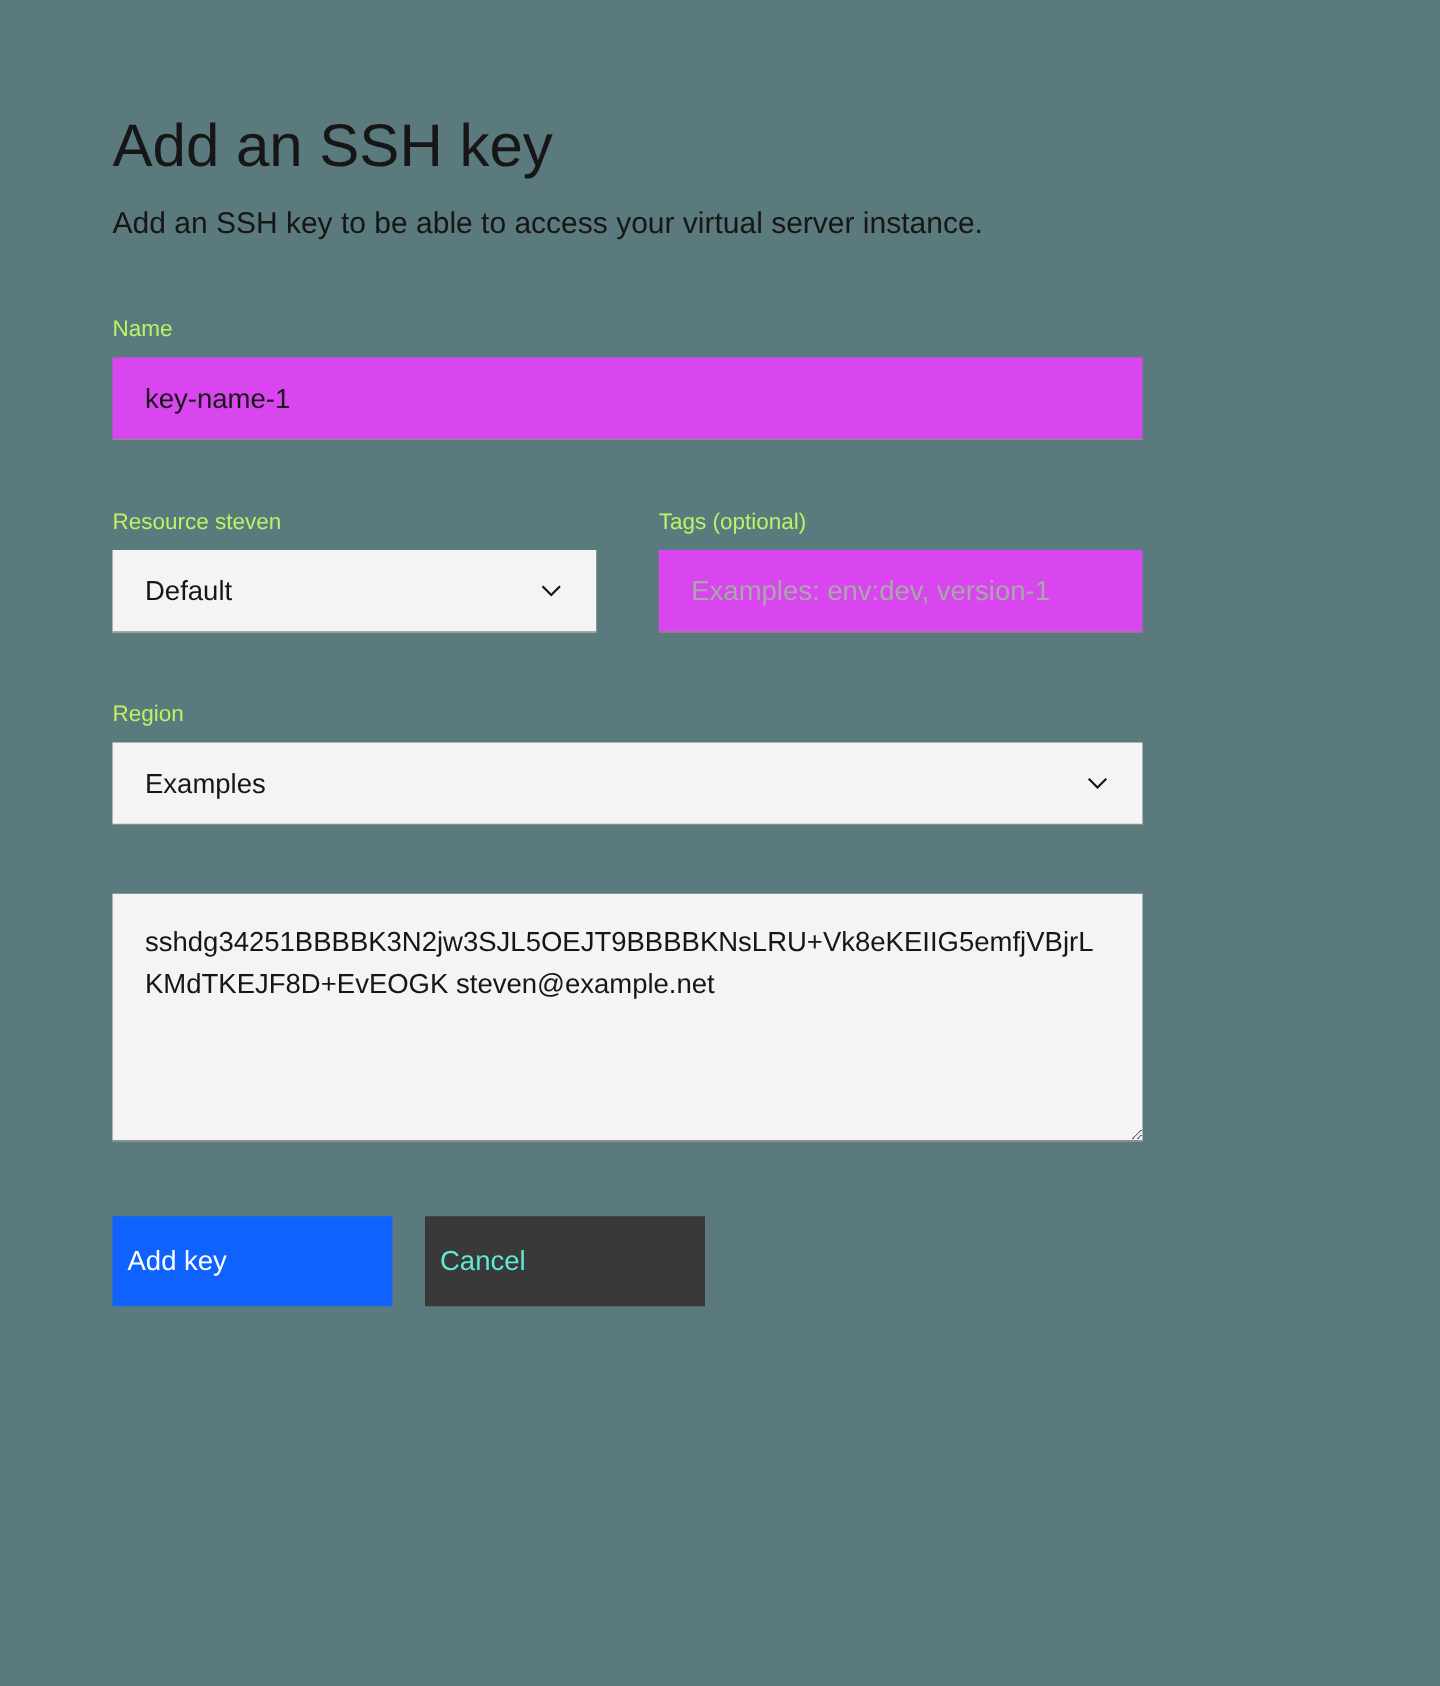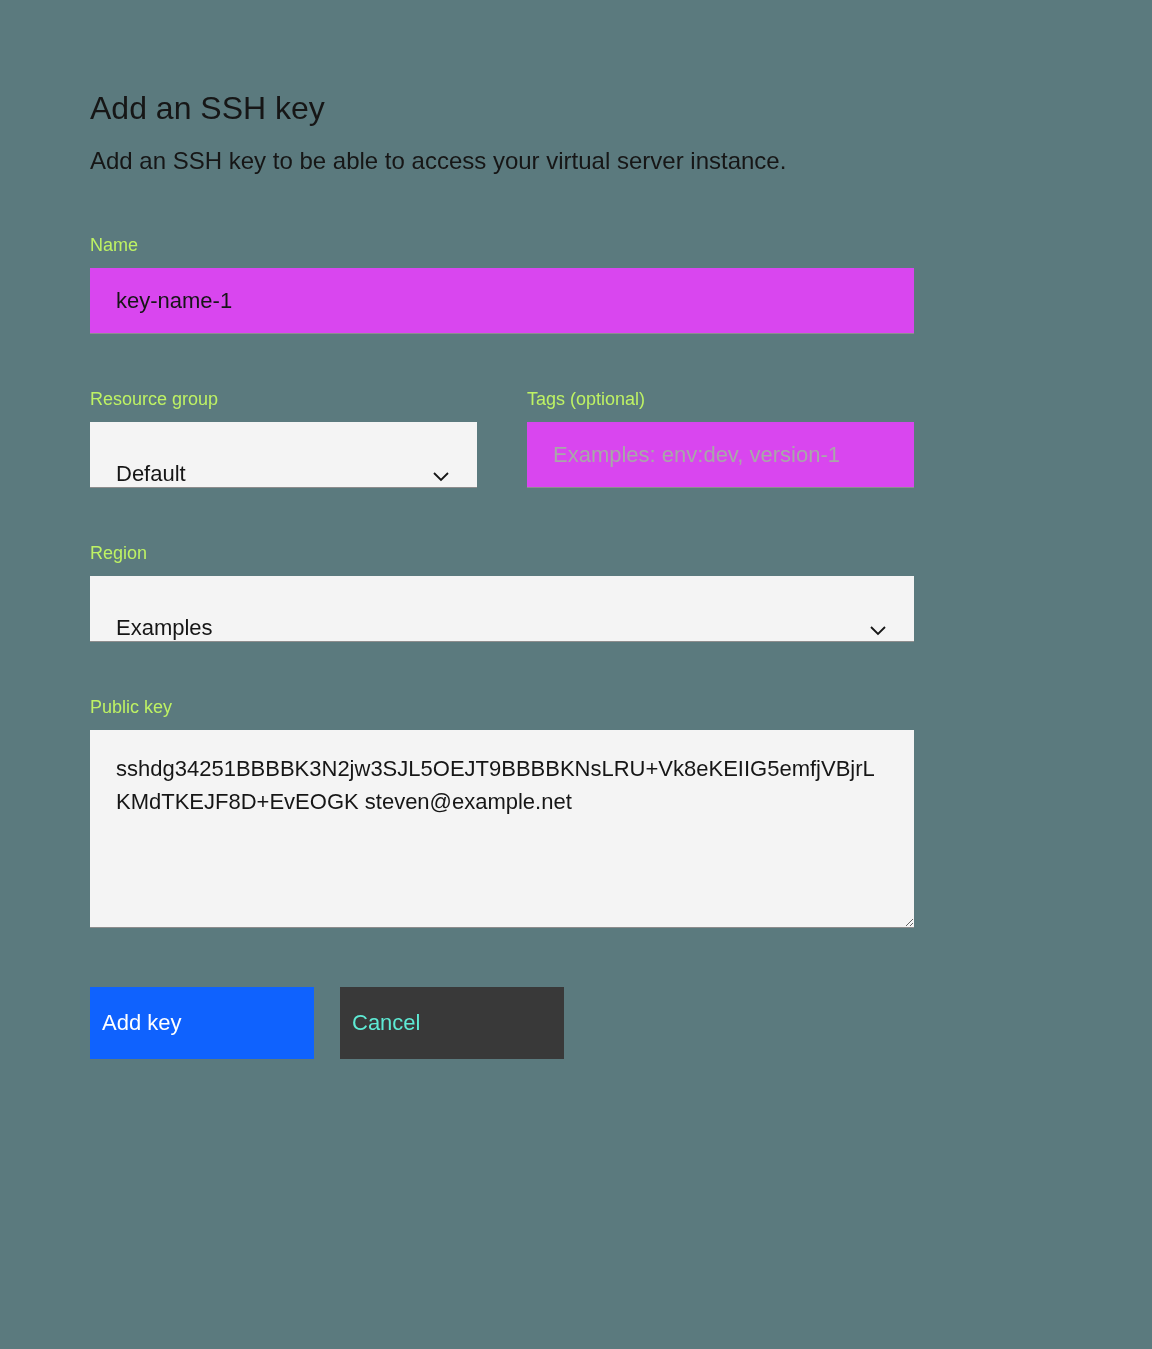--- a/index.html
+++ b/index.html
@@ -11,21 +11,21 @@
       background-color: #5b7a7e;
       font-family: -apple-system, BlinkMacSystemFont, "Segoe UI", Helvetica, Arial, sans-serif;
       width: 1152px;
       height: 1349px;
       padding: 90px;
     }
     .container {
       width: 824px;
     }
     .page-title {
-      font-size: 32px;
+      font-size: 48px;
       font-weight: 400;
       color: #161616;
       margin-bottom: 20px;
     }
     .page-subtitle {
       font-size: 24px;
       font-weight: 400;
       color: #161616;
       margin-bottom: 60px;
     }
@@ -64,21 +64,21 @@
       position: relative;
       width: 100%;
       height: 66px;
       background-color: #f4f4f4;
       border: none;
       border-bottom: 1px solid #8d8d8d;
       padding: 0 26px;
       font-size: 22px;
       color: #161616;
       display: flex;
-      align-items: flex-end;
+      align-items: center;
       justify-content: space-between;
       cursor: pointer;
       font-family: inherit;
     }
     .chevron {
       width: 20px;
       height: 20px;
       display: flex;
       align-items: center;
       justify-content: center;
@@ -133,21 +133,21 @@
   <h1 class="page-title">Add an SSH key</h1>
   <p class="page-subtitle">Add an SSH key to be able to access your virtual server instance.</p>
 
   <div class="form-group">
     <label class="form-label">Name</label>
     <input type="text" class="text-input" value="key-name-1" style="">
   </div>
 
   <div class="two-col">
     <div class="col">
-      <label class="form-label">Resource group</label>
+      <label class="form-label">Resource steven</label>
       <button type="button" class="dropdown">
         <span>Default</span>
         <span class="chevron">
           <svg viewBox="0 0 16 10" fill="none" stroke="#161616" stroke-width="1.8">
             <path d="M1 1 L8 8 L15 1"></path>
           </svg>
         </span>
       </button>
     </div>
     <div class="col">
@@ -162,21 +162,20 @@
       <span>Examples</span>
       <span class="chevron">
         <svg viewBox="0 0 16 10" fill="none" stroke="#161616" stroke-width="1.8">
           <path d="M1 1 L8 8 L15 1"></path>
         </svg>
       </span>
     </button>
   </div>
 
   <div class="form-group">
-    <label class="form-label">Public key</label>
     <textarea class="textarea" style="">sshdg34251BBBBK3N2jw3SJL5OEJT9BBBBKNsLRU+Vk8eKEIIG5emfjVBjrLKMdTKEJF8D+EvEOGK steven@example.net</textarea>
   </div>
 
   <div class="button-row">
     <button type="button" class="btn btn-primary">Add key</button>
     <button type="button" class="btn btn-secondary">Cancel</button>
   </div>
 </div>
 
 </body></html>

